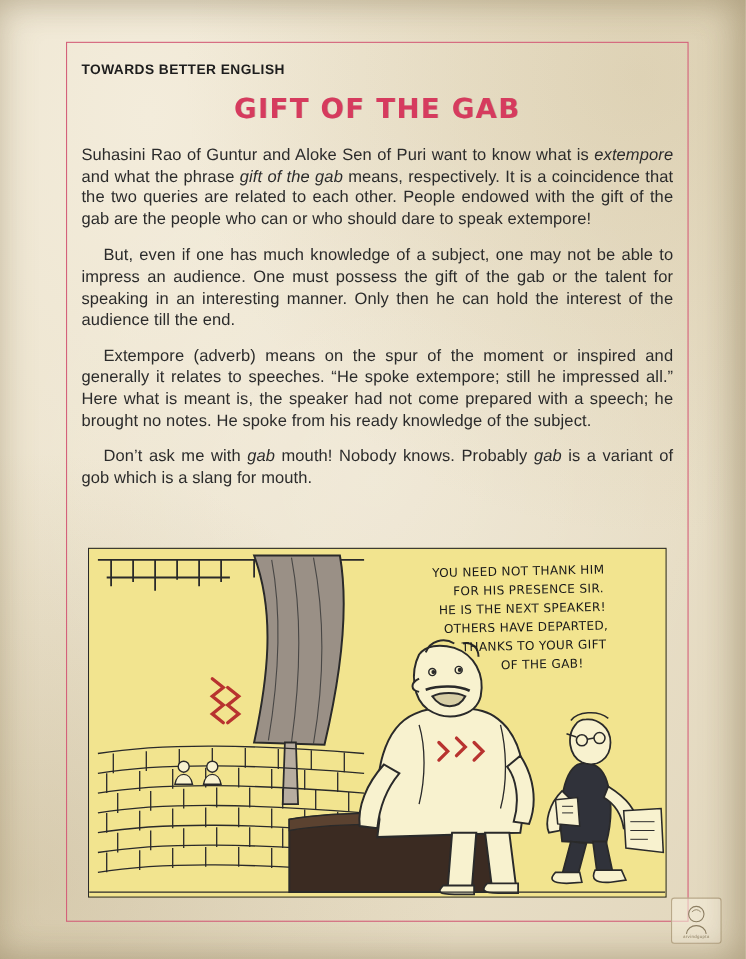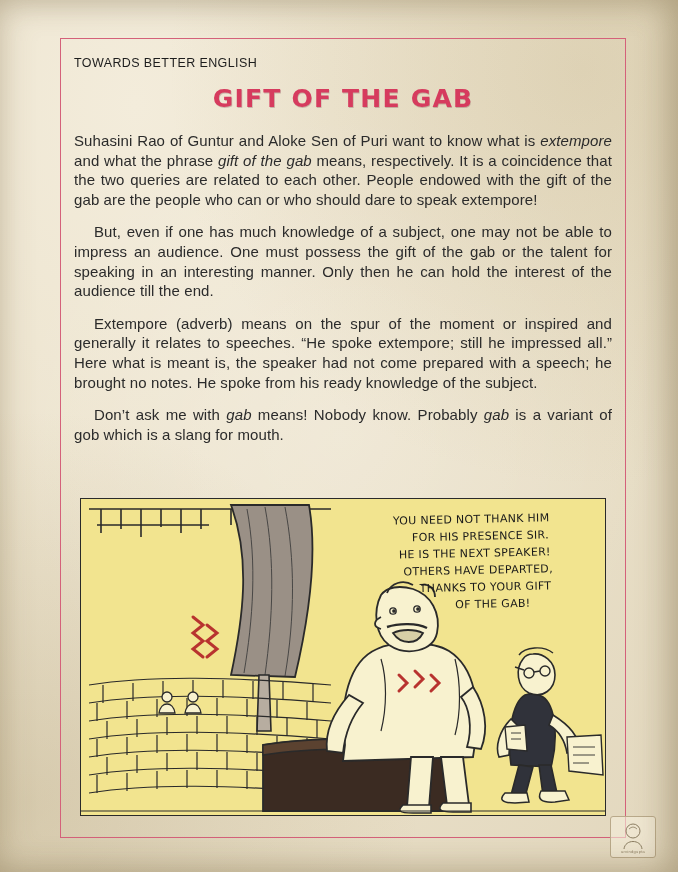--- a/index.html
+++ b/index.html
@@ -49,21 +49,21 @@
   }
   .content {
     position: absolute;
     left: 74px;
     top: 56px;
     width: 538px;
     box-sizing: border-box;
   }
   .kicker {
     font-size: 12.5px;
-    font-weight: normal;
+    font-weight: bold;
     letter-spacing: 0.4px;
     color: #1d1d1d;
     margin: 0 0 14px 0;
   }
   .headline {
     text-align: center;
     font-size: 25px;
     font-weight: bold;
     letter-spacing: 1.2px;
     color: #d63b5e;
@@ -145,21 +145,21 @@
 
   <div class="frame"></div>
 
   <div class="content">
     <div class="kicker">TOWARDS BETTER ENGLISH</div>
     <h1 class="headline">GIFT OF THE GAB</h1>
     <div id="paragraphs">
         <p class="body"><span>Suhasini Rao of Guntur and Aloke Sen of Puri want to know what is </span><span class="it">extempore</span><span> and what the phrase </span><span class="it">gift of the gab</span><span> means, respectively. It is a coincidence that the two queries are related to each other. People endowed with the gift of the gab are the people who can or who should dare to speak extempore!</span></p>
         <p class="body indent"><span>But, even if one has much knowledge of a subject, one may not be able to impress an audience. One must possess the gift of the gab or the talent for speaking in an interesting manner. Only then he can hold the interest of the audience till the end.</span></p>
         <p class="body indent"><span>Extempore (adverb) means on the spur of the moment or inspired and generally it relates to speeches. “He spoke extempore; still he impressed all.” Here what is meant is, the speaker had not come prepared with a speech; he brought no notes. He spoke from his ready knowledge of the subject.</span></p>
-        <p class="body indent"><span>Don’t ask me with </span><span class="it">gab</span><span> means! Nobody know. Probably </span><span class="it">gab</span><span> is a variant of gob which is a slang for mouth.</span></p>
+        <p class="body indent"><span>Don’t ask me with </span><span class="it">gab</span><span> mouth! Nobody knows. Probably </span><span class="it">gab</span><span> is a variant of gob which is a slang for mouth.</span></p>
       </div>
   </div>
 
   <div class="cartoon">
     <svg width="524" height="316" viewBox="0 0 524 316" xmlns="http://www.w3.org/2000/svg">
       <rect x="0" y="0" width="524" height="316" fill="#f2e48f"></rect>
 
       <g stroke="#2a2a2a" stroke-width="1.6" fill="none">
         <path d="M8 10 H250"></path>
         <path d="M20 10 V34 M40 10 V30 M60 10 V38 M80 10 V28 M100 10 V34 M120 10 V30"></path>

